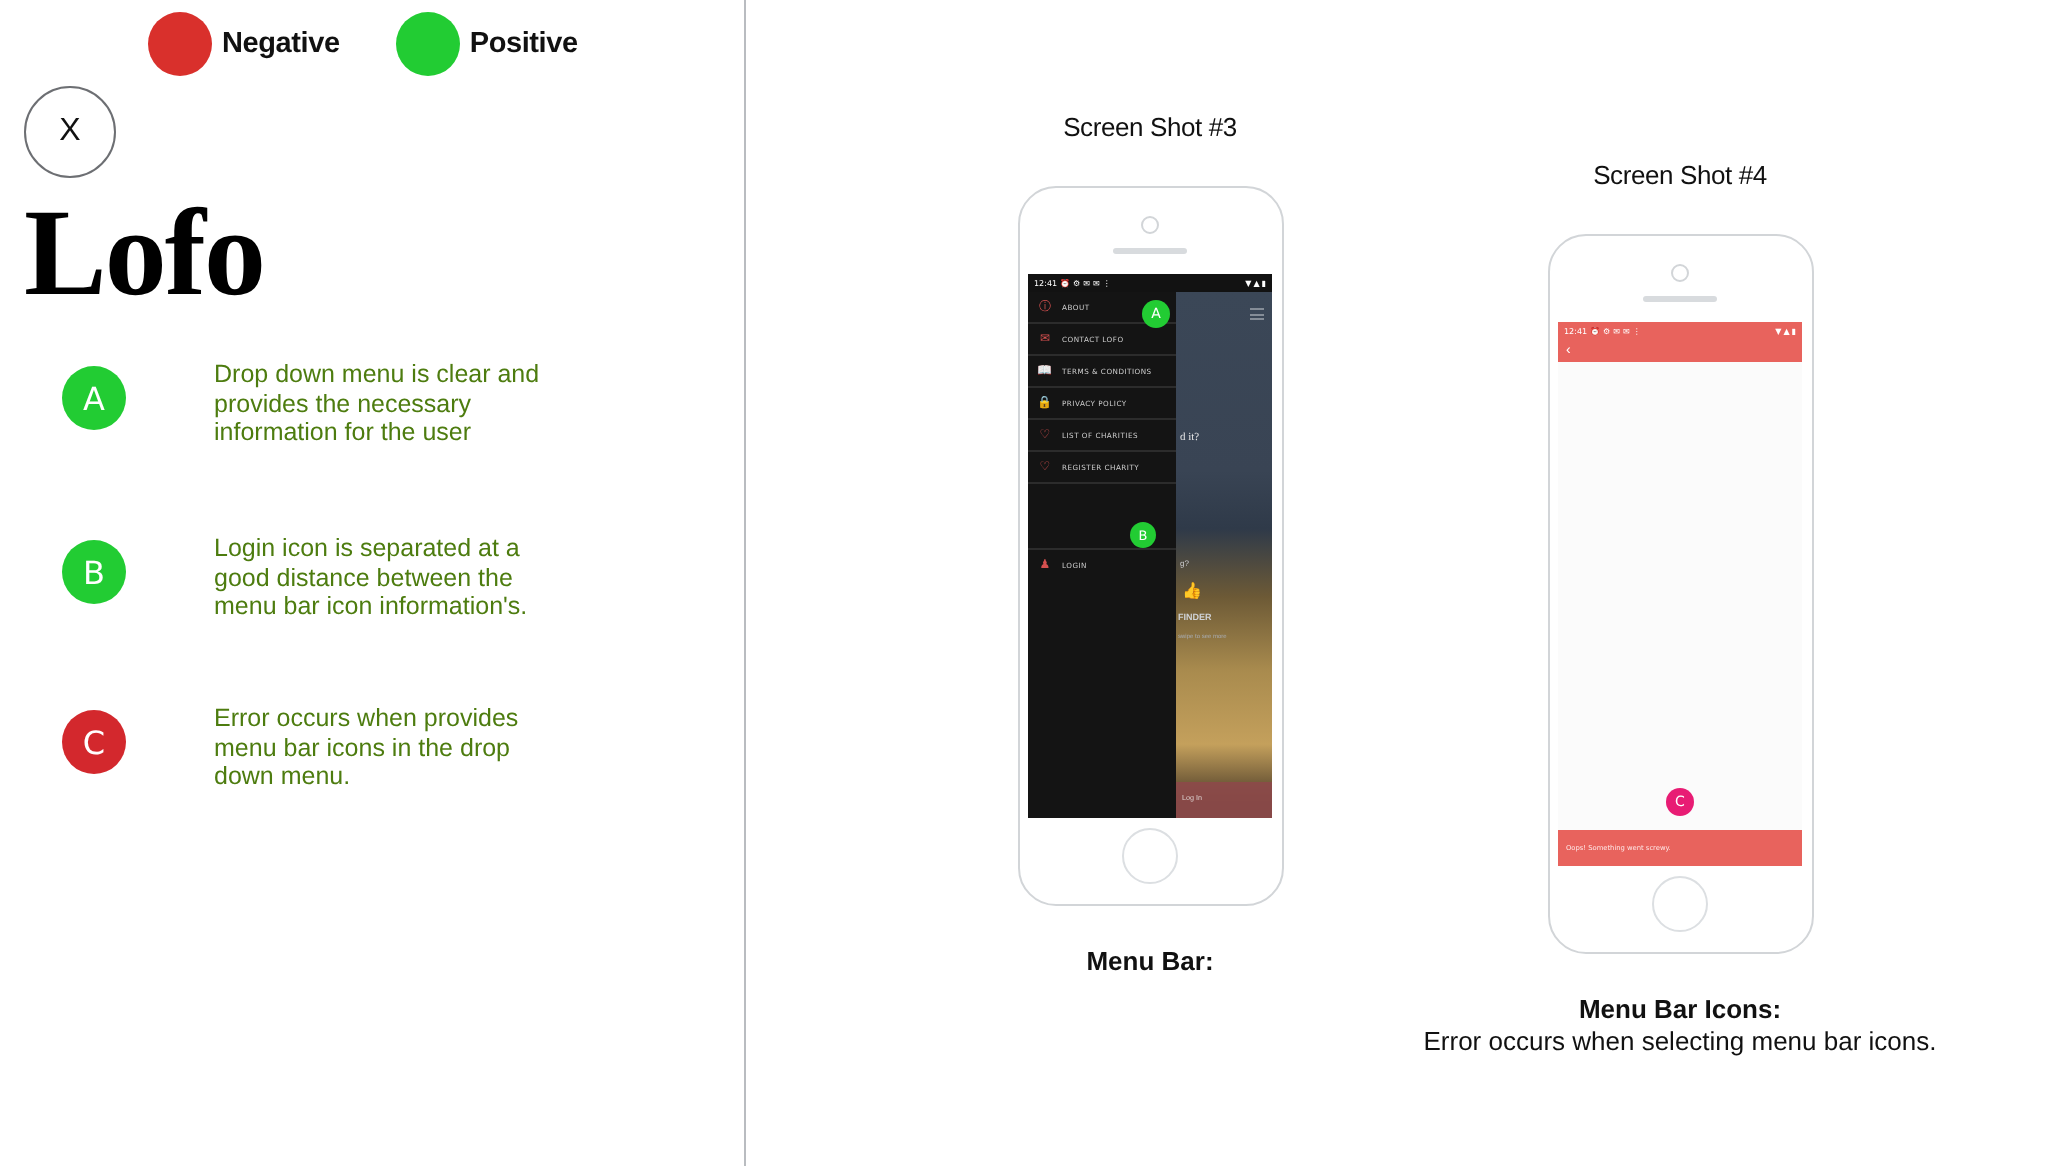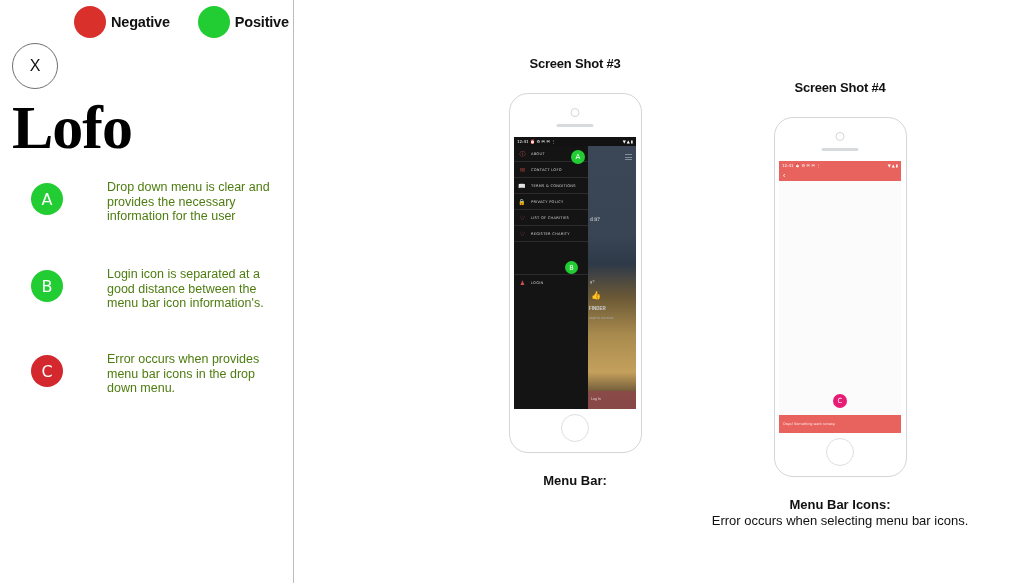--- a/index.html
+++ b/index.html
@@ -6,21 +6,21 @@
   body{
     width:1023px;height:583px;
     background:#ffffff;
     font-family:"Liberation Sans", sans-serif;
     overflow:hidden;
     position:relative;
   }
 
   
   #left-panel{
-    position:absolute;left:0;top:0;width:294px;height:583px;
+    position:absolute;left:0;top:0;width:373px;height:583px;
     border-right:1px solid #b9bcc0;
     box-sizing:border-box;
   }
 
   
   #legend{position:absolute;left:74px;top:6px;display:flex;align-items:center;}
   .legend-item{display:flex;align-items:center;margin-right:28px;}
   .legend-dot{width:32px;height:32px;border-radius:50%;}
   .legend-label{
     font-weight:bold;font-size:14.5px;color:#111;margin-left:5px;
@@ -59,21 +59,21 @@
   }
 
   
   #right-panel{position:absolute;left:325px;top:0;width:698px;height:583px;}
 
   .shot-col{position:absolute;top:0;width:260px;}
   #col-3{left:120px;}
   #col-4{left:385px;margin-top:24px;}
 
   .shot-title{
-    text-align:center;font-weight:bold;font-size:13px;color:#111;
+    text-align:center;font-weight:normal;font-size:13px;color:#111;
     margin-top:56px;letter-spacing:-0.2px;
   }
 
   
   .phone{
     position:relative;margin:0 auto;margin-top:22px;
     width:133px;height:360px;
     border:1px solid #d2d5d8;border-radius:19px;background:#fff;
     box-sizing:border-box;
   }

